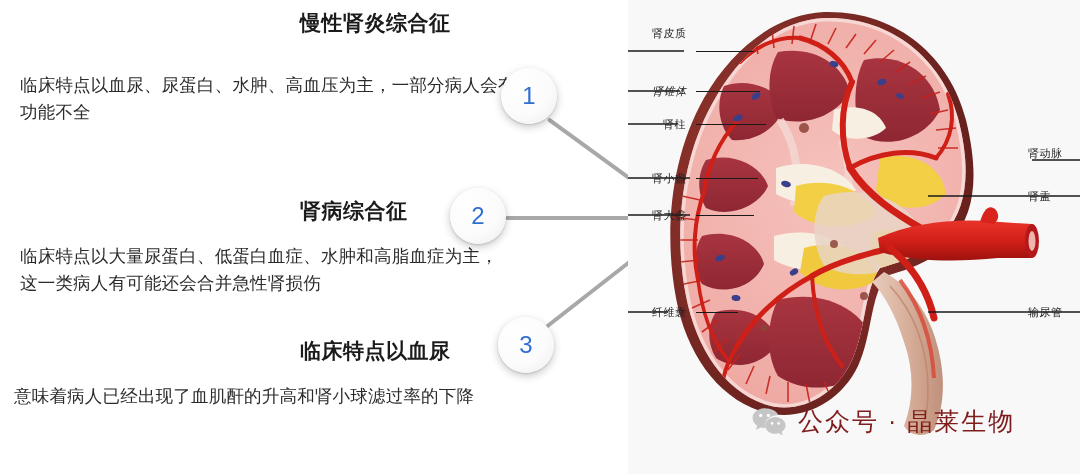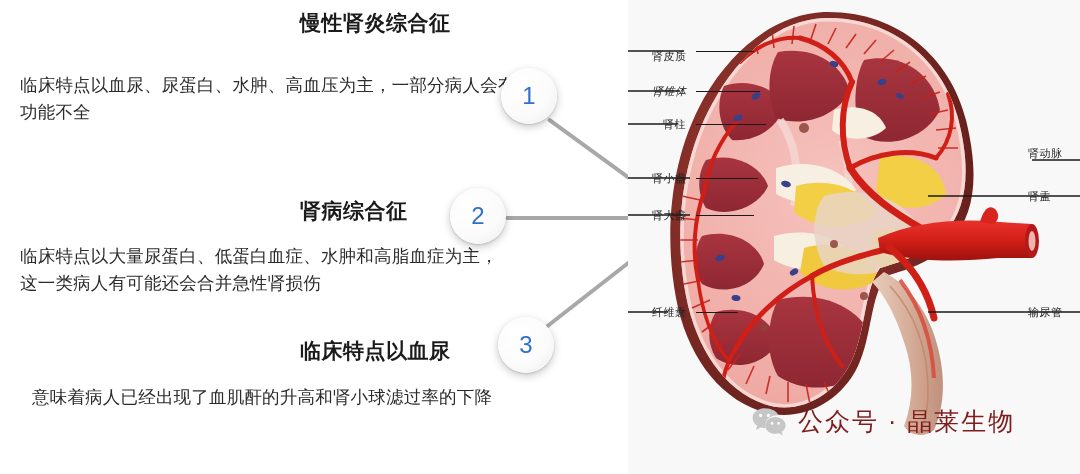--- a/index.html
+++ b/index.html
@@ -44,21 +44,21 @@
     letter-spacing: 0.2px;
   }
 
   #title-1 { left: 300px; top: 9px; }
   #body-1  { left: 20px;  top: 72px; width: 520px; }
 
   #title-2 { left: 300px; top: 197px; }
   #body-2  { left: 20px;  top: 243px; width: 480px; }
 
   #title-3 { left: 300px; top: 337px; }
-  #body-3  { left: 32px;  top: 384px; width: 530px; }
+  #body-3  { left: 14px;  top: 384px; width: 530px; font-family: Liberation Mono, monospace; }
 
   
   .connector {
     position: absolute;
     background: #a8a8a8;
     height: 4px;
     border-radius: 2px;
     transform-origin: 0 50%;
   }
   #line-1 {
@@ -327,21 +327,21 @@
         <line x1="404" y1="160" x2="452" y2="160"></line>
         <line x1="300" y1="196" x2="452" y2="196"></line>
         <line x1="300" y1="312" x2="452" y2="312"></line>
       </g>
     </svg>
 
     <svg style="position:absolute;left:0;top:0;width:452px;height:474px;pointer-events:none;" viewBox="0 0 452 474"></svg>
   </div>
 
   <div>
-    <div class="anno-label" style="left:652px; top:49px;">肾皮质</div>
+    <div class="anno-label" style="left:652px; top:26px;">肾皮质</div>
     <div class="leader" style="left:696px; top:51px; width:58px;"></div>
 
     <div class="anno-label" style="left:652px; top:84px;font-style:italic;">肾锥体</div>
     <div class="leader" style="left:696px; top:91px; width:64px;"></div>
 
     <div class="anno-label" style="left:663px; top:117px;">肾柱</div>
     <div class="leader" style="left:696px; top:124px; width:70px;"></div>
 
     <div class="anno-label" style="left:652px; top:171px;text-align:center;">肾小盏</div>
     <div class="leader" style="left:696px; top:178px; width:62px;"></div>

